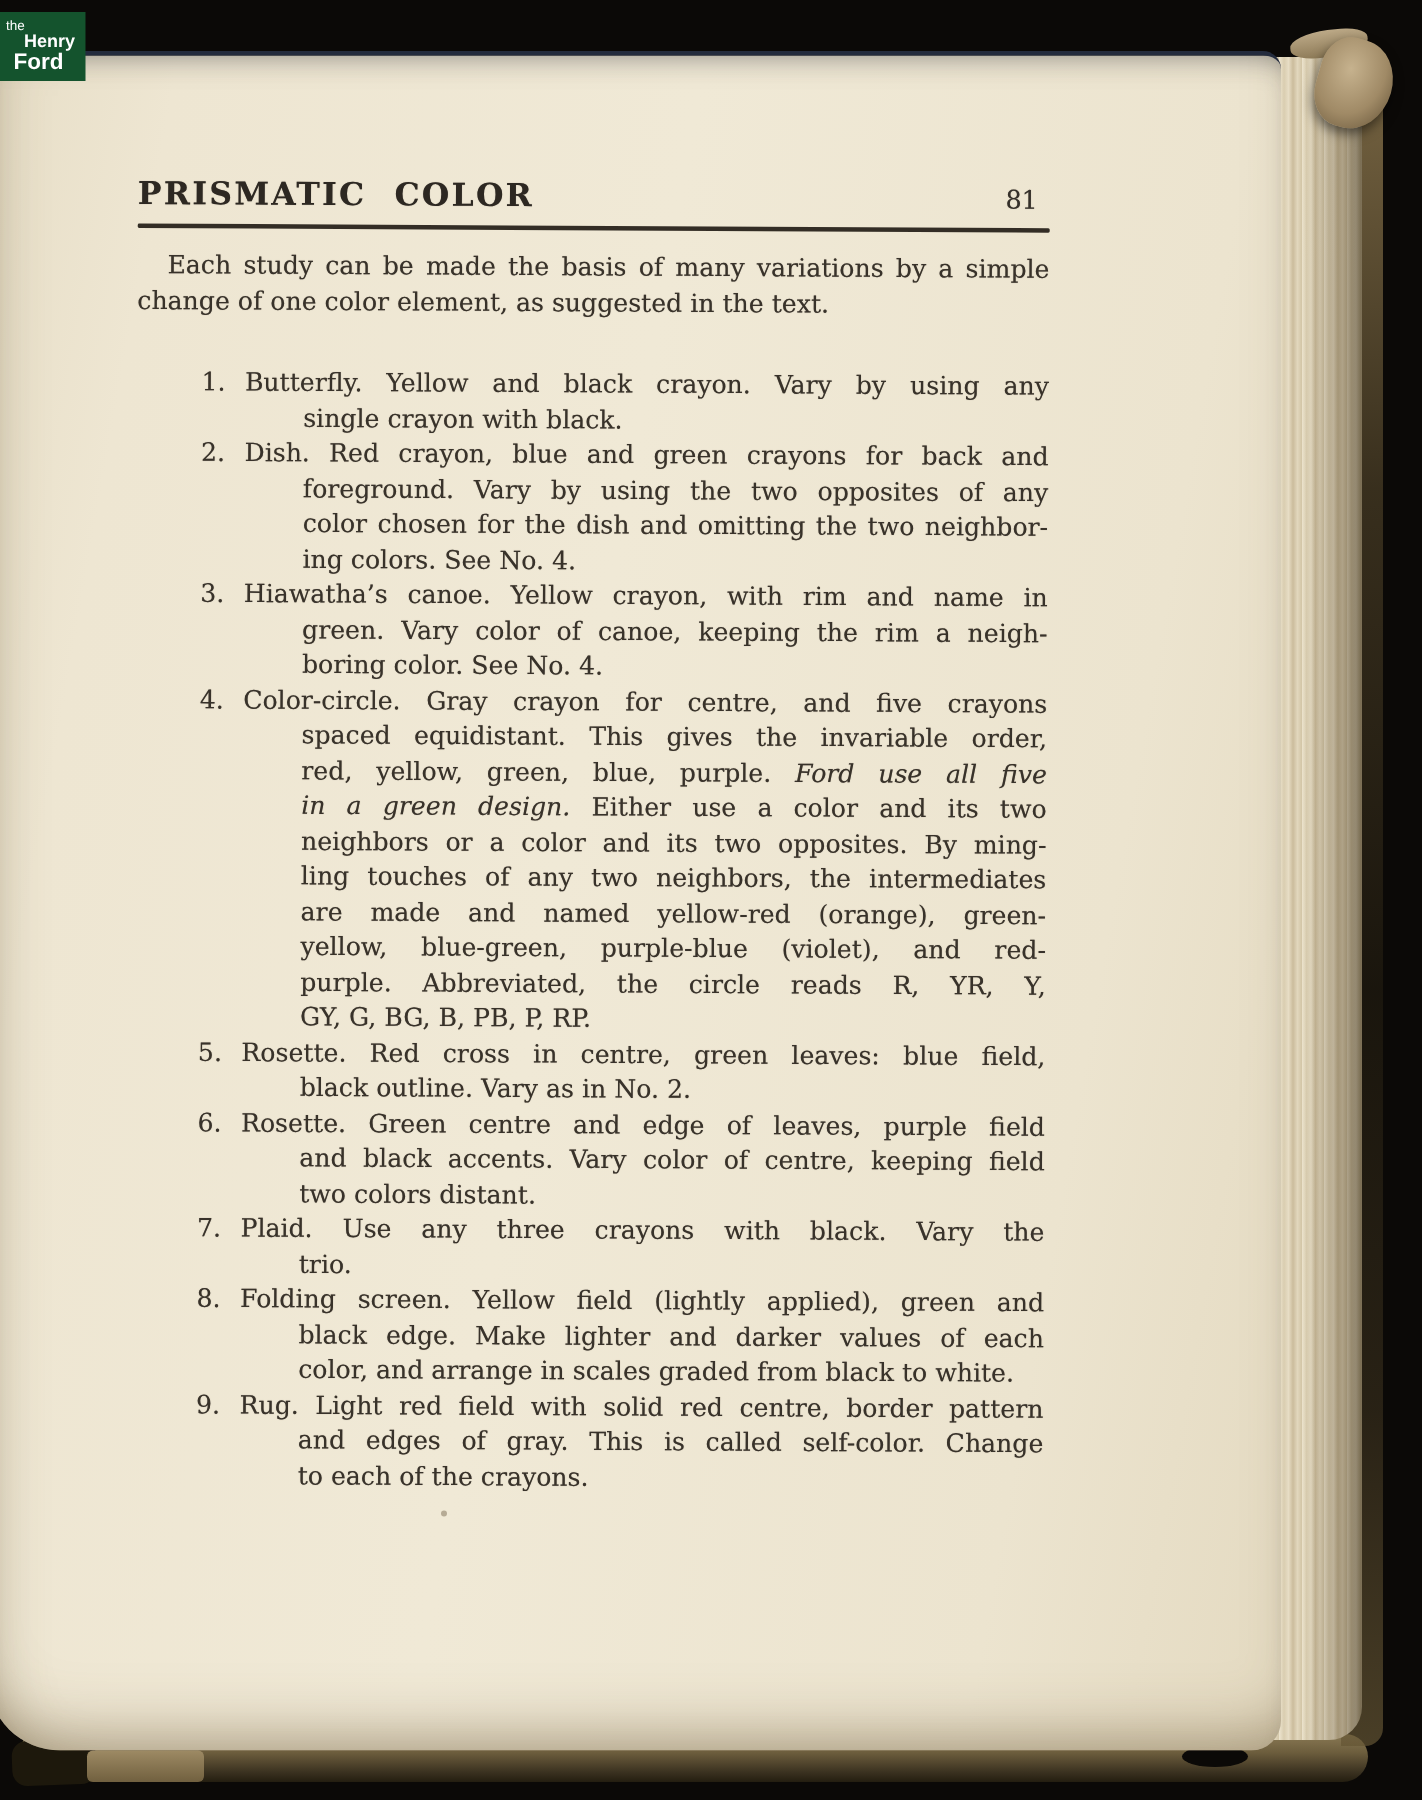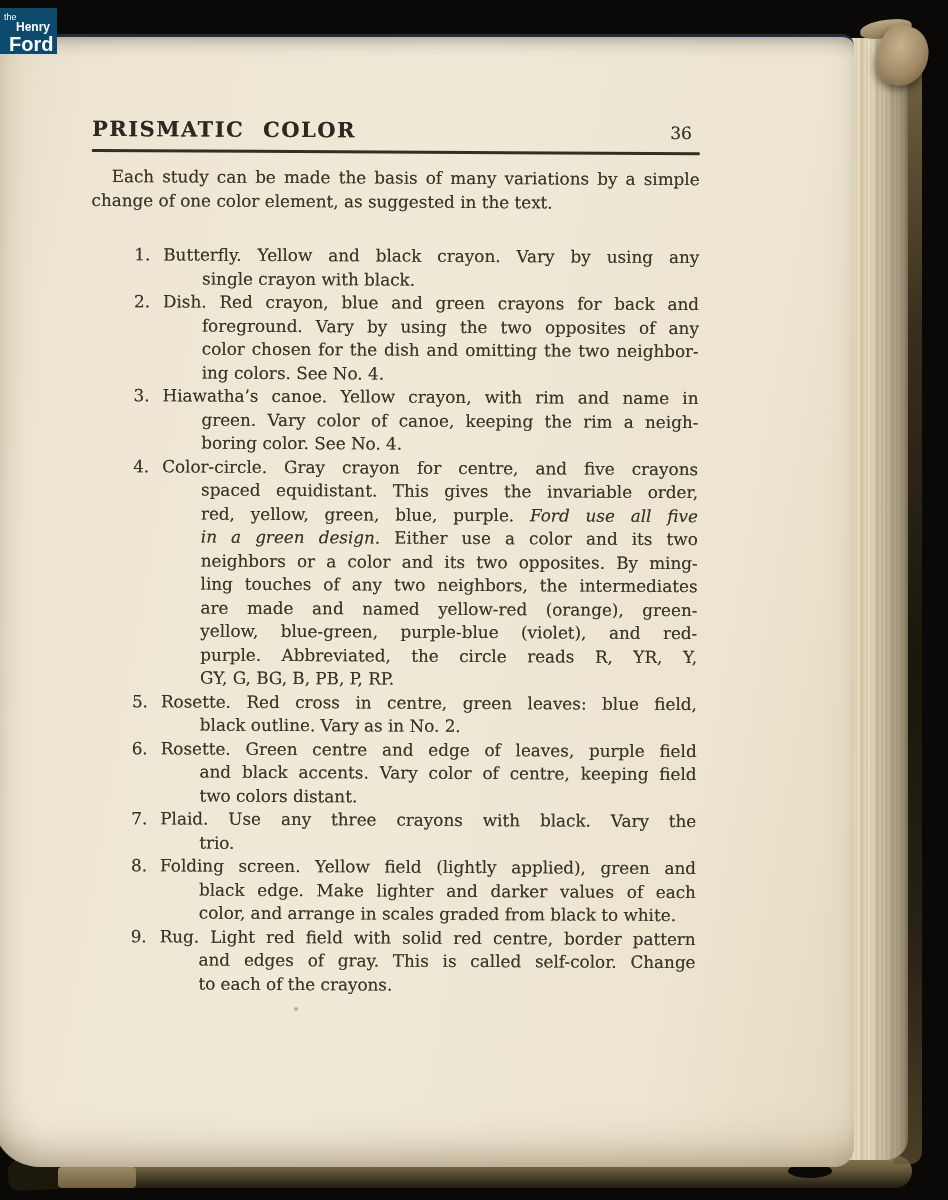--- a/index.html
+++ b/index.html
@@ -39,26 +39,26 @@
     background:linear-gradient(100deg,#e7dec7 0%,#eee6d2 12%,#f0e9d6 45%,#ece4cf 80%,#e4dac1 100%);
     border-top:3px solid #232b3d;
     border-radius:4px 12px 20px 48px;
     box-shadow:inset 0 12px 20px -14px rgba(35,38,52,.55),
                inset 0 -30px 42px -22px rgba(110,90,55,.5),
                inset 20px 0 44px -26px rgba(100,85,50,.45);}
   .speck{position:absolute;left:294px;top:1007px;width:4px;height:4px;border-radius:50%;
     background:rgba(110,95,70,.45);}
 
   
-  .logo{position:absolute;left:0;top:8px;width:57px;height:46px;background:#0c4a6e;
+  .logo{position:absolute;left:0;top:8px;width:57px;height:46px;background:#14532d;
     color:#ffffff;font-family:"Liberation Sans","DejaVu Sans",sans-serif;z-index:6;}
   .logo span{position:absolute;display:block;line-height:1;}
   .logo .l1{left:4px;top:5px;font-size:9px;font-weight:normal;}
   .logo .l2{left:16px;top:13px;font-size:12px;font-weight:bold;}
-  .logo .l3{left:9px;top:26px;font-size:20px;font-weight:bold;}
+  .logo .l3{left:9px;top:26px;font-size:15px;font-weight:bold;}
 
   
   .content{position:absolute;left:92px;top:117px;width:608px;color:#38322a;
     font-size:16.8px;line-height:23.5px;z-index:4;
     transform:rotate(.3deg);transform-origin:0 0;
     text-shadow:0 0 .5px rgba(58,50,40,.55);}
   .hdr{display:flex;justify-content:space-between;align-items:baseline;height:24px;}
   .hdr .title{font-size:21px;font-weight:bold;letter-spacing:1.5px;word-spacing:10px;
     color:#2d2822;line-height:24px;}
   .hdr .pgnum{font-size:17px;margin-right:8px;color:#35302a;}
@@ -94,21 +94,21 @@
   <div class="logo">
     <span class="l1">the</span>
     <span class="l2">Henry</span>
     <span class="l3">Ford</span>
   </div>
 
   <div class="content">
 
     <div class="hdr">
       <span class="title">PRISMATIC COLOR</span>
-      <span class="pgnum">36</span>
+      <span class="pgnum">81</span>
     </div>
     <div class="rule"></div>
 
     <div class="intro">
       <div class="iline first">Each study can be made the basis of many variations by a simple</div>
       <div class="iline last">change of one color element, as suggested in the text.</div>
     </div>
 
     <div class="list">
 

